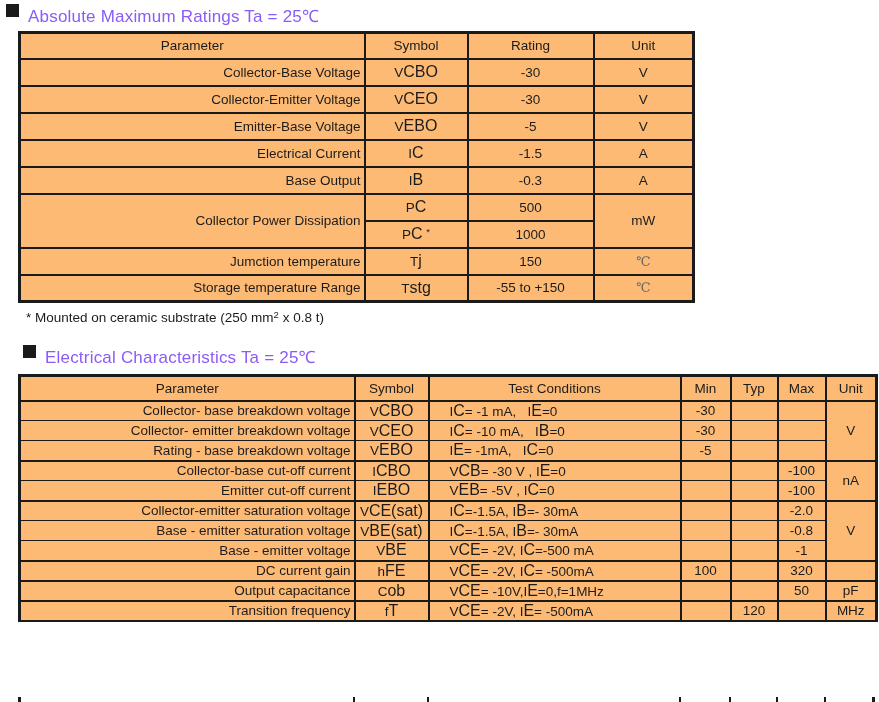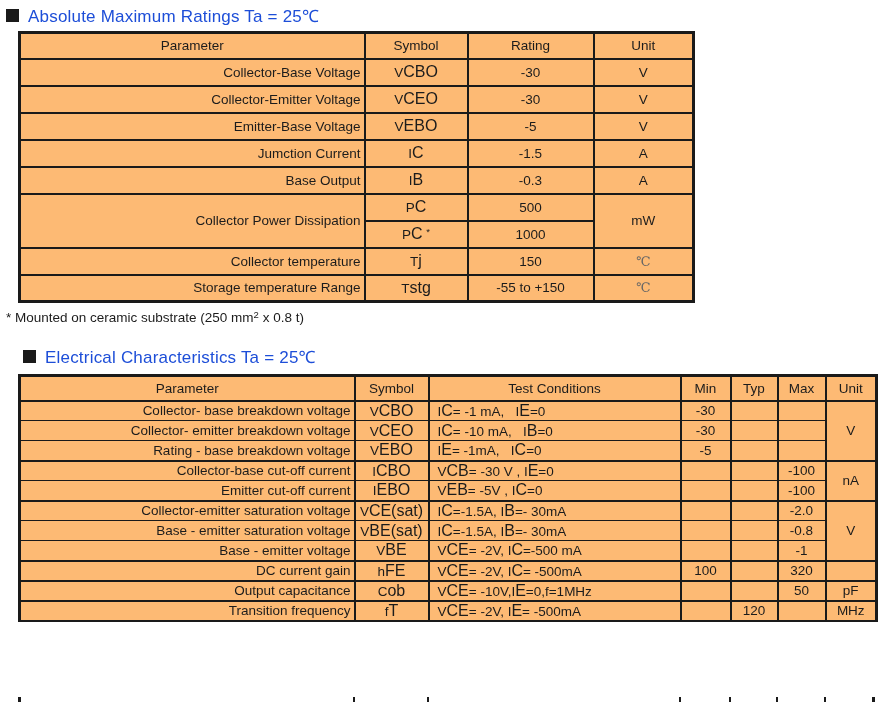--- a/index.html
+++ b/index.html
@@ -8,25 +8,25 @@
     position: relative;
     background: #ffffff;
     font-family: "Liberation Sans", sans-serif;
     color: #1c1c1c;
     overflow: hidden;
   }
   .section-title {
     position: absolute;
     left: 6px;
     display: flex;
-    align-items: center;
+    align-items: flex-start;
     gap: 9px;
     font-size: 17px;
     letter-spacing: 0.2px;
-    color: #1d4ed8;
+    color: #8b5cf6;
   }
   .bullet {
     width: 13px; height: 13px;
     background: #1a1a1a;
     display: inline-block;
     flex: 0 0 auto;
   }
   table {
     position: absolute;
     border-collapse: collapse;
@@ -56,25 +56,25 @@
 
   
   .t2 { left: 18px; top: 374px; width: 857px; border: 3px solid #1a1a1a; border-bottom: 2px solid #1a1a1a; }
   .t2 th { border: 2px solid #1a1a1a; }
   .t2 td { border-left: 2px solid #1a1a1a; border-right: 2px solid #1a1a1a;
            border-top: 1px solid #1a1a1a; border-bottom: 1px solid #1a1a1a; }
   .t2 tr.gt td { border-top: 2px solid #1a1a1a; }
   .t2 thead tr { height: 25px; }
   .t2 tbody tr { height: 20px; }
   .t2 .param { padding-left: 9px; }
-  .t2 .cond  { text-align: left; padding-left: 8px; }
+  .t2 .cond  { text-align: left; padding-left: 20px; }
 
   .footnote {
     position: absolute;
-    left: 6px; top: 309px;
+    left: 26px; top: 309px;
     font-size: 13.5px;
     color: #1c1c1c;
   }
   
   .stub {
     position: absolute;
     left: 18px; top: 697px;
     width: 857px; height: 5px;
     display: flex;
   }
@@ -118,21 +118,21 @@
       <td class="c">-30</td>
       <td class="c">V</td>
     </tr>
     <tr>
       <td class="param">Emitter-Base Voltage</td>
       <td class="c pre"><span>V</span><span class="sb">EBO</span></td>
       <td class="c">-5</td>
       <td class="c">V</td>
     </tr>
     <tr>
-      <td class="param">Jumction Current</td>
+      <td class="param">Electrical Current</td>
       <td class="c pre"><span>I</span><span class="sb">C</span></td>
       <td class="c">-1.5</td>
       <td class="c">A</td>
     </tr>
     <tr>
       <td class="param">Base Output</td>
       <td class="c pre"><span>I</span><span class="sb">B</span></td>
       <td class="c">-0.3</td>
       <td class="c">A</td>
     </tr>
@@ -140,21 +140,21 @@
       <td class="param" rowspan="2">Collector Power Dissipation</td>
       <td class="c pre"><span>P</span><span class="sb">C</span></td>
       <td class="c">500</td>
       <td class="c" rowspan="2">mW</td>
     </tr>
     <tr>
       <td class="c pre"><span>P</span><span class="sb">C</span><span> </span><span class="sp">*</span></td>
       <td class="c">1000</td>
     </tr>
     <tr>
-      <td class="param">Collector temperature</td>
+      <td class="param">Jumction temperature</td>
       <td class="c pre"><span>T</span><span class="sb">j</span></td>
       <td class="c">150</td>
       <td class="c celsius">℃</td>
     </tr>
     <tr>
       <td class="param">Storage temperature Range</td>
       <td class="c pre"><span>T</span><span class="sb">stg</span></td>
       <td class="c">-55 to +150</td>
       <td class="c celsius">℃</td>
     </tr>

